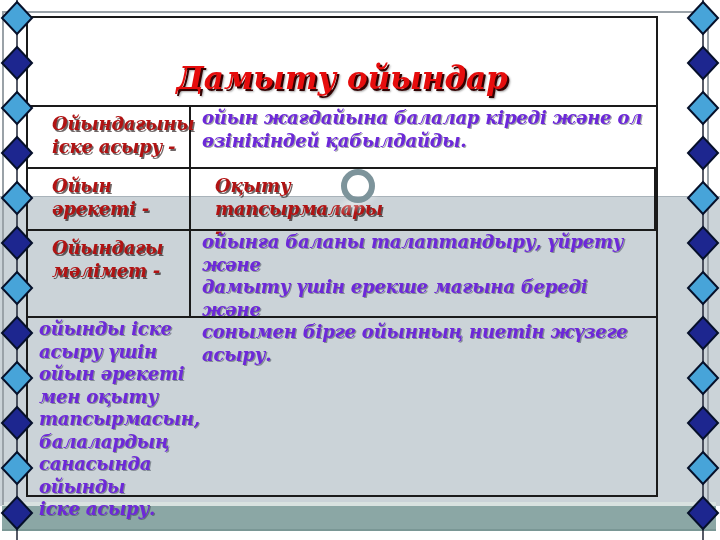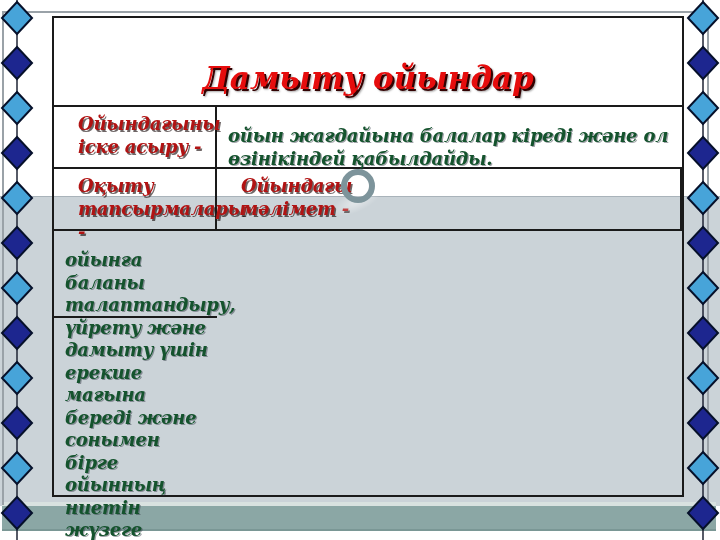--- a/index.html
+++ b/index.html
@@ -17,40 +17,40 @@
   .frame-right{position:absolute;left:707px;top:11px;width:0;height:494px;border-left:2px solid #9aa2a8;}
   
   .ring{position:absolute;left:341px;top:169px;width:22px;height:22px;border:6px solid #7d949b;border-radius:50%;z-index:6;}
   .swoosh{position:absolute;left:330px;top:192px;width:52px;height:20px;z-index:5;opacity:.5;
     transform:rotate(-24deg);
     background:radial-gradient(closest-side,rgba(255,255,255,.95),rgba(255,255,255,0));}
   
   .chains{position:absolute;left:0;top:0;width:720px;height:540px;z-index:7;pointer-events:none;}
   
   .ptable{
-    position:absolute;left:52px;top:16px;width:628px;height:477px;z-index:4;
+    position:absolute;left:26px;top:16px;width:628px;height:477px;z-index:4;
     display:grid;grid-template-columns:163px 465px;
     grid-template-rows:89px 62px 62px 87px 89px 88px;
     border:2px solid #1a1a1a;background:transparent;
   }
   .cell{box-sizing:border-box;white-space:pre-line;font-style:italic;font-weight:bold;}
   .title-cell{
     grid-column:1/3;border-bottom:2px solid #1a1a1a;
     display:flex;justify-content:center;align-items:flex-end;padding-bottom:9px;
     font-size:31px;color:#e60d0d;letter-spacing:0;
     text-shadow:2px 2px 0 #330202,3px 3px 2px rgba(0,0,0,.35);
   }
   .label-cell{
     border-right:2px solid #1a1a1a;border-bottom:2px solid #1a1a1a;
     padding:5px 4px 0 24px;font-size:18px;line-height:23px;color:#b11313;
     text-shadow:1.5px 1.5px 0 rgba(15,0,0,.6);letter-spacing:-.2px;
   }
   .text-cell{
     border-bottom:2px solid #1a1a1a;
-    padding:18px 6px 0 11px;font-size:18px;line-height:22.5px;color:#14532d;
+    padding:0 6px 0 11px;font-size:18px;line-height:22.5px;color:#6d28d9;
     text-shadow:1.2px 1.2px 0 rgba(45,50,65,.45);letter-spacing:-.2px;font-style:italic;
   }
   .row-last{border-bottom:none;}
 </style>
 </head>
 <body>
 
 <div class="slide">
 
   <div class="bg-lower"></div>
@@ -94,26 +94,30 @@
     </svg>
 
   <div class="ptable">
     <div class="cell title-cell">Дамыту ойындар</div>
 
     <div class="cell label-cell">Ойындағыны
 іске асыру -</div>
     <div class="cell text-cell">ойын жағдайына балалар кіреді және ол
 өзінікіндей қабылдайды.</div>
 
+    <div class="cell label-cell">Ойын әрекеті -</div>
 
     <div class="cell label-cell">Оқыту
 тапсырмалары
 -</div>
 
     <div class="cell label-cell">Ойындағы
 мәлімет -</div>
     <div class="cell text-cell">ойынға баланы талаптандыру, үйрету және
 дамыту үшін ерекше мағына береді және
 сонымен бірге ойынның ниетін жүзеге асыру.</div>
 
+    <div class="cell text-cell row-last">ойынды іске асыру үшін ойын әрекеті мен оқыту
+тапсырмасын, балалардың санасында ойынды
+іске асыру.</div>
   </div>
 
 </div>
 
 </body></html>

